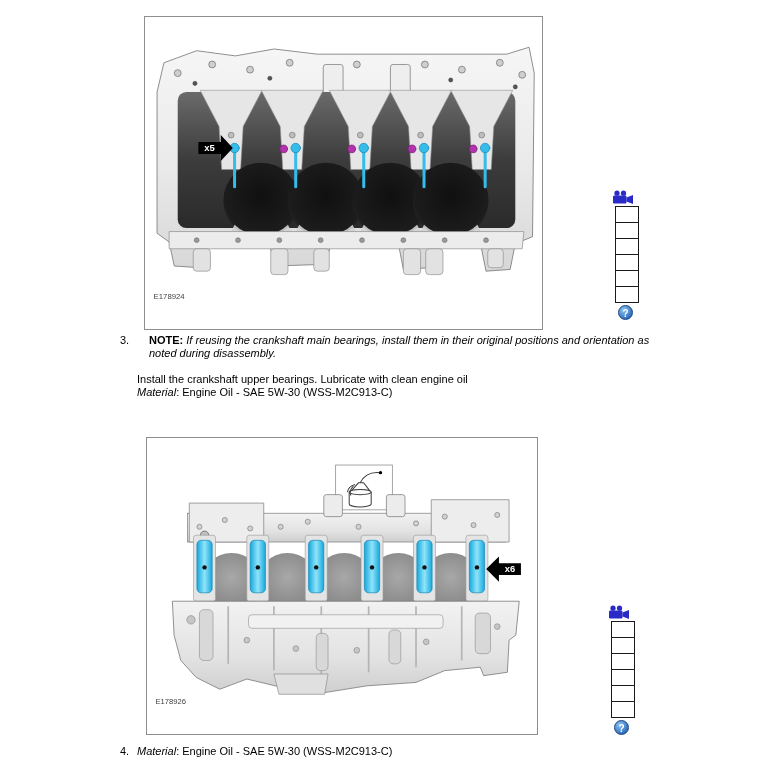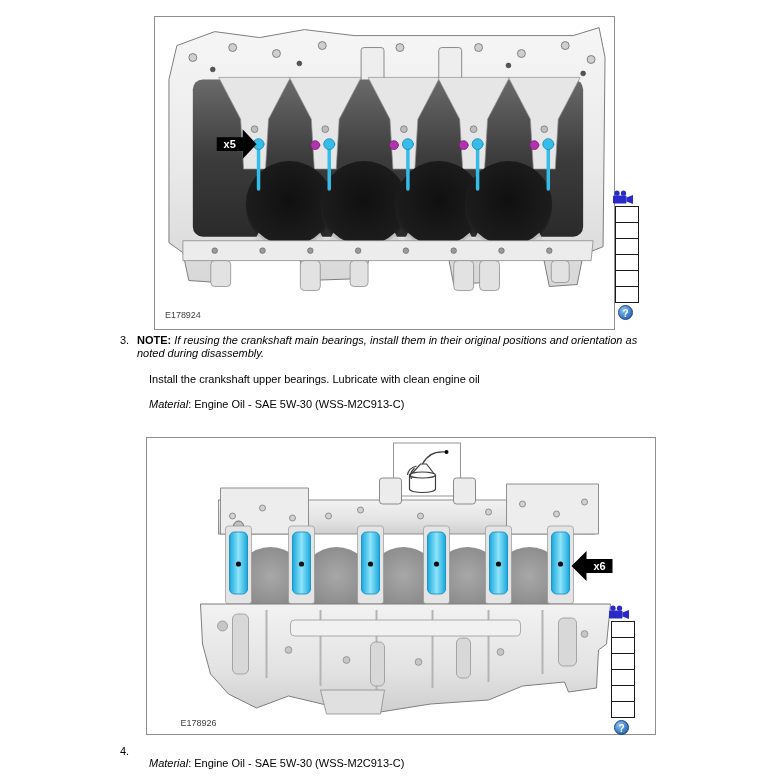--- a/index.html
+++ b/index.html
@@ -1,22 +1,22 @@
 <!DOCTYPE html>
 <html><head>
 <meta charset="utf-8">
 <style>
   html,body{margin:0;padding:0;}
   body{
     width:782px;height:782px;position:relative;background:#ffffff;
     font-family:"Liberation Sans",sans-serif;overflow:hidden;color:#000;
   }
   .fig-frame{position:absolute;border:1px solid #8e8e8e;background:#fff;box-sizing:border-box;}
-  #fig1{left:154px;top:16px;width:461px;height:314px;}
-  #fig2{left:146px;top:437px;width:510px;height:298px;}
+  #fig1{left:144px;top:16px;width:399px;height:314px;}
+  #fig2{left:146px;top:437px;width:392px;height:298px;}
   .fig-frame svg{display:block;width:100%;height:100%;}
 
   .rail{position:absolute;display:flex;flex-direction:column;align-items:flex-start;}
   #rail1{left:610px;top:190px;}
   #rail2{left:606px;top:605px;}
   .cam{width:24px;height:15px;margin-left:1px;margin-bottom:1px;}
   .thumbs{display:flex;flex-direction:column;margin-left:5px;}
   .thumb{width:22px;height:15px;background:#fff;border:1px solid #1b1b1b;margin-top:-1px;}
   .thumb:first-child{margin-top:0;}
   .help-badge{
@@ -24,22 +24,22 @@
     background:radial-gradient(circle at 35% 30%, #8cc4ef, #3a78c4 65%, #1d4f97);
     color:#fff;font-size:10px;font-weight:bold;line-height:15px;text-align:center;
     border:1px solid #16427e;box-sizing:border-box;
   }
 
   .step{position:absolute;font-size:11px;line-height:1.18;display:flex;}
   #step3{left:120px;top:334px;width:540px;}
   #step4{left:120px;top:745px;width:540px;}
   .step-num{width:17px;flex:none;}
   .step-content{flex:1;}
-  .step-content p{margin:0 0 13px 0;}
-  .step-content p.tight{margin:12px;}
+  .step-content p{margin:0 0 13px 12px;}
+  .step-content p.tight{margin:0;}
   .note-label{font-weight:bold;}
   .note-text{font-style:italic;}
   .material-label{font-style:italic;}
 </style>
 </head>
 <body>
 
 <div class="fig-frame" id="fig1">
   <svg viewBox="0 0 461 312">
     <defs>

